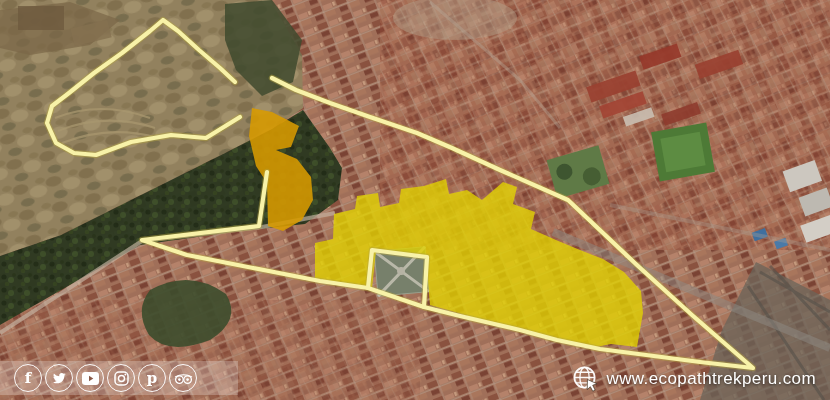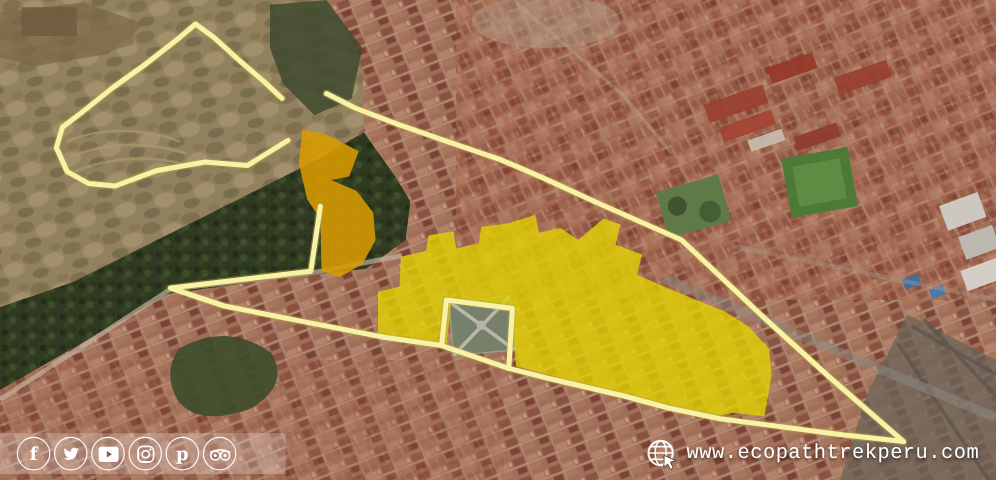--- a/index.html
+++ b/index.html
@@ -13,21 +13,21 @@
   .sicon{width:28px;height:28px;border:1.6px solid rgba(255,255,255,.95);
     border-radius:50%;display:flex;align-items:center;justify-content:center;
     box-sizing:border-box;flex:0 0 auto;cursor:pointer;}
   .sicon svg{display:block;}
   .sicon .glyph{color:#fff;font-weight:bold;font-size:15px;line-height:1;
     font-family:"DejaVu Serif", serif;}
   
   .watermark{position:absolute;right:14px;top:365px;display:flex;
     align-items:center;gap:7px;}
   .watermark .site{color:#fff;font-size:17px;letter-spacing:.4px;
-    text-shadow:0 1px 3px rgba(0,0,0,.65);font-family:Liberation Mono, monospace;}
+    text-shadow:0 1px 3px rgba(0,0,0,.65);font-family:Liberation Sans, sans-serif;}
 </style>
 </head>
 <body>
 
 <div class="stage">
 
 <svg class="mapsvg" width="830" height="400" viewBox="0 0 830 400">
   <defs>
     <pattern id="cityTex" width="26" height="17" patternUnits="userSpaceOnUse" patternTransform="rotate(-21)">
       <rect width="26" height="17" fill="#a06f59"></rect>

